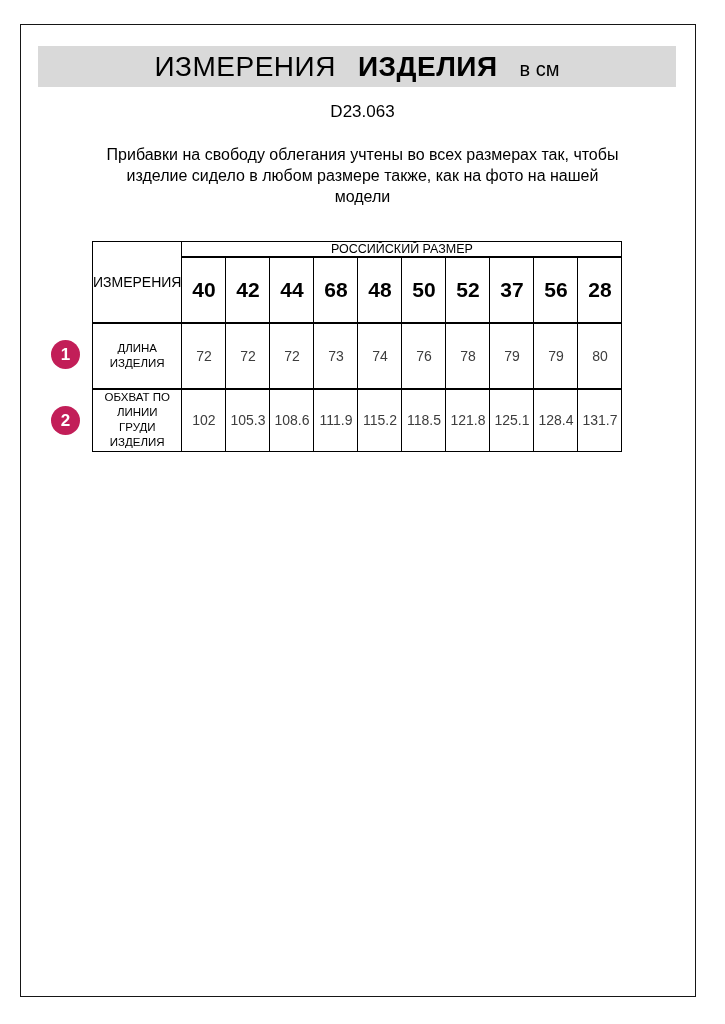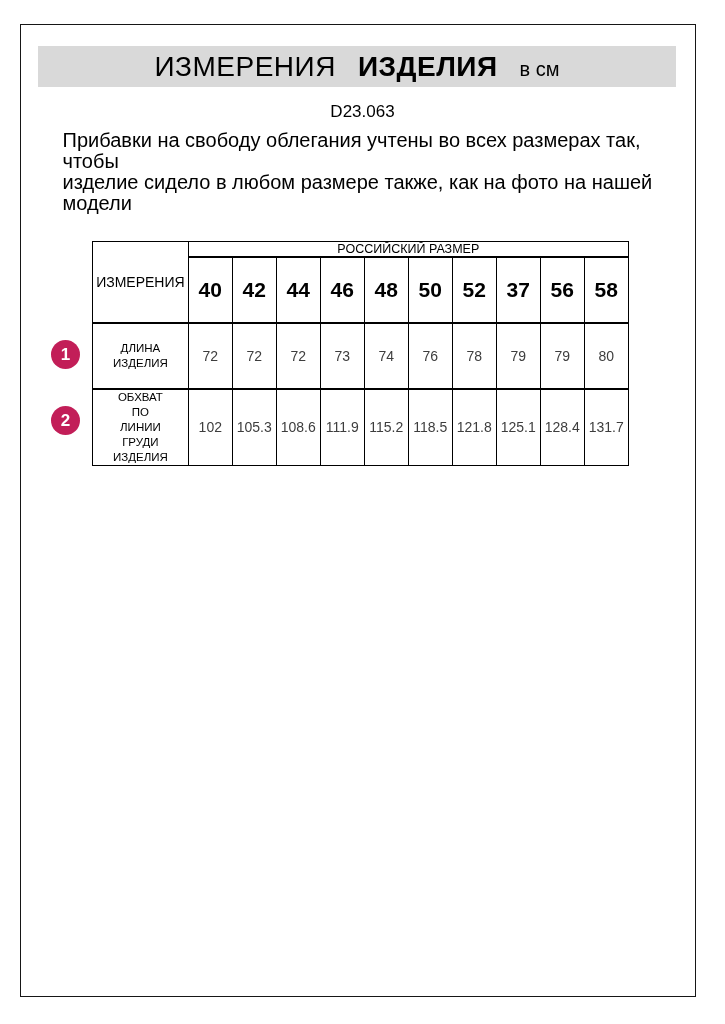--- a/index.html
+++ b/index.html
@@ -39,24 +39,25 @@
   .article-code {
     position: absolute;
     left: 0; top: 102px;
     width: 100%;
     text-align: center;
     font-size: 17px;
   }
 
   .description {
     position: absolute;
-    left: 50%; top: 130px;
+    left: 50%; top: 144px;
     transform: translateX(-50%);
     width: 600px;
-    font-size: 20px;
+    text-align: center;
+    font-size: 16px;
     line-height: 21px;
   }
 
   .size-table {
     position: absolute;
     left: 92px; top: 241px;
     border-collapse: collapse;
     table-layout: fixed;
   }
   .size-table th, .size-table td {
@@ -65,21 +66,21 @@
     vertical-align: middle;
     background: #fff;
   }
   .size-table { border: 1.5px solid #000; }
 
   .row-sizegroup th { height: 15px; font-size: 12.5px; font-weight: 400; border-bottom: 2px solid #000; }
   th.corner { font-size: 14px; font-weight: 400; border-bottom: 2px solid #000; }
   .row-sizes th { height: 66px; font-size: 21px; font-weight: 700; border-bottom: 2px solid #000; }
   .row-measure-1 td, .row-measure-1 th { height: 66px; border-bottom: 2px solid #000; }
   .row-measure-2 td, .row-measure-2 th { height: 62px; }
-  .row-label { font-size: 11.5px; font-weight: 400; line-height: 1.3; padding: 0 20px; }
+  .row-label { font-size: 11.5px; font-weight: 400; line-height: 1.3; padding: 0 7px; }
   .cell-value { font-size: 14px; color: #3d3d3d; }
 
   .marker {
     position: absolute;
     left: 51px;
     width: 29px; height: 29px;
     border-radius: 50%;
     color: #fff;
     font-size: 17px;
     font-weight: 700;
@@ -135,27 +136,27 @@
     </colgroup>
     <thead>
       <tr class="row-sizegroup">
         <th class="corner" rowspan="2">ИЗМЕРЕНИЯ</th>
         <th colspan="10">РОССИЙСКИЙ РАЗМЕР</th>
       </tr>
       <tr class="row-sizes">
         <th>40</th>
         <th>42</th>
         <th>44</th>
-        <th>46</th>
+        <th>68</th>
         <th>48</th>
         <th>50</th>
         <th>52</th>
         <th>37</th>
         <th>56</th>
-        <th>58</th>
+        <th>28</th>
       </tr>
     </thead>
     <tbody>
       <tr class="row-measure-1">
         <th class="row-label">ДЛИНА ИЗДЕЛИЯ</th>
         <td class="cell-value">72</td>
         <td class="cell-value">72</td>
         <td class="cell-value">72</td>
         <td class="cell-value">73</td>
         <td class="cell-value">74</td>

